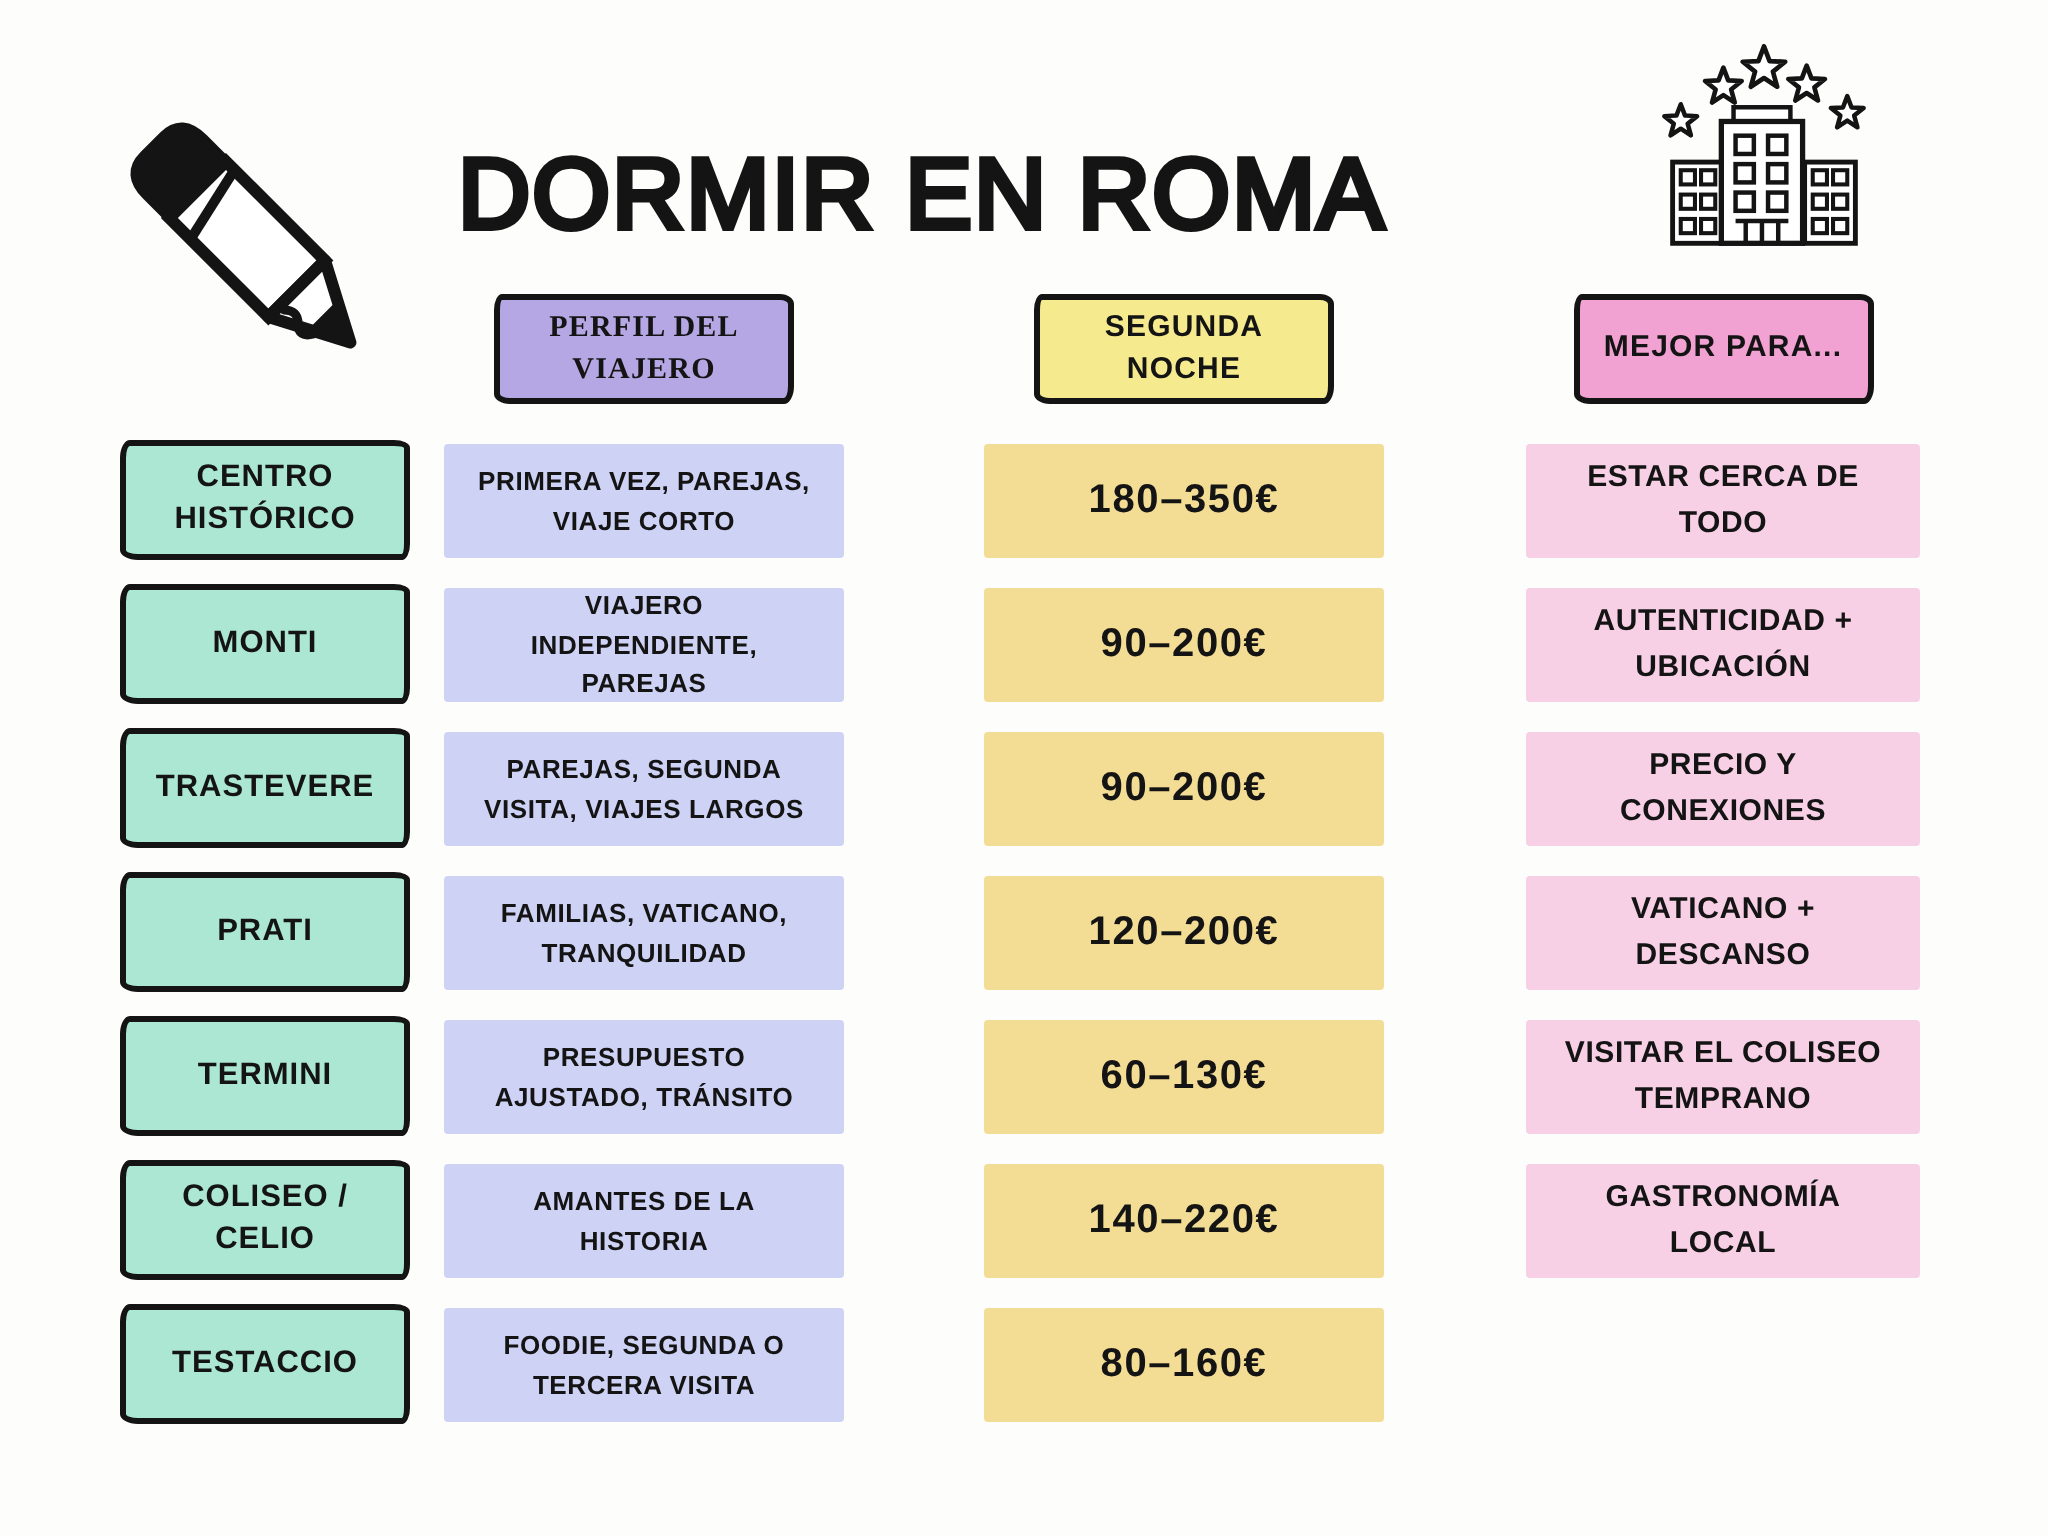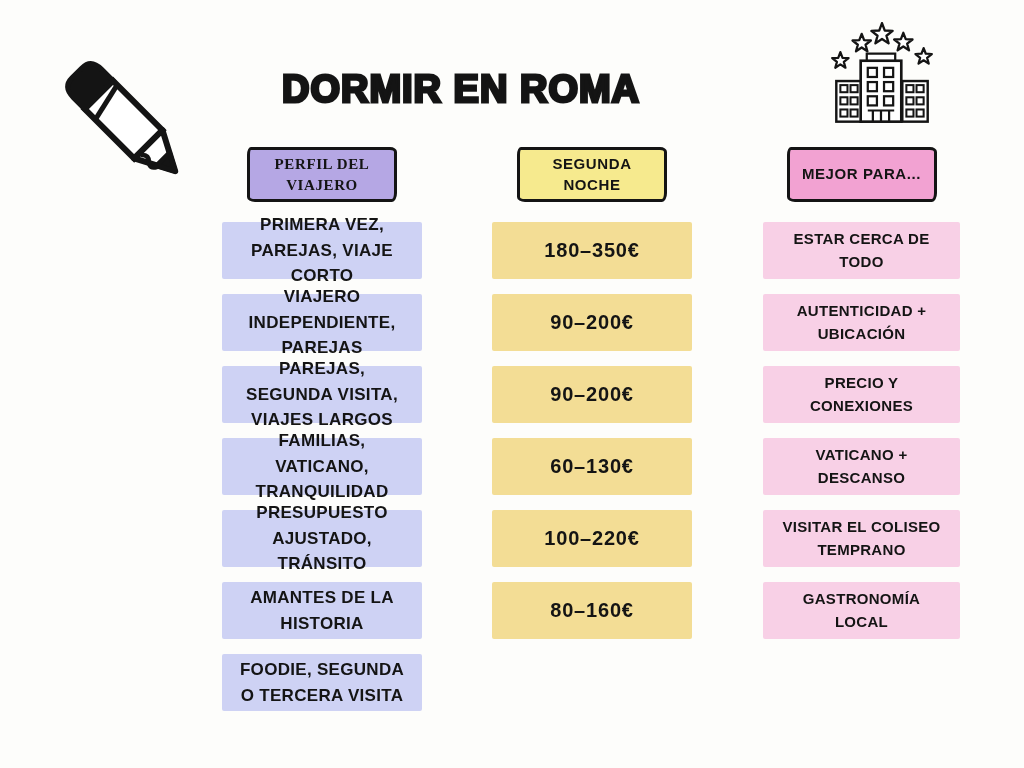--- a/index.html
+++ b/index.html
@@ -9,21 +9,21 @@
     --precio_header_bg:#f6ea8e; --precio_cell_bg:#f3dd95;
     --mejor_header_bg:#f2a2d2;  --mejor_cell_bg:#f8d0e6;
   }
   *{margin:0;padding:0;box-sizing:border-box;}
   html,body{width:1024px;height:768px;}
   body{font-family:"Liberation Sans","DejaVu Sans",sans-serif;background:var(--background);}
   .canvas{position:relative;width:1024px;height:768px;background:var(--background);overflow:hidden;}
 
   .title{
     position:absolute;left:0;top:68px;width:922px;text-align:center;
-    font-size:38px;font-weight:bold;color:var(--ink);
+    font-size:50px;font-weight:normal;color:var(--ink);
     -webkit-text-stroke:3px var(--ink);letter-spacing:1px;
   }
 
   .pencil{position:absolute;left:50px;top:44px;}
   .hotel{position:absolute;left:816px;top:22px;}
 
   
   .hdrwrap{position:absolute;top:147px;display:flex;justify-content:center;}
   .hdrwrap.perfil{left:222px;width:200px;}
   .hdrwrap.precio{left:492px;width:200px;}
@@ -50,21 +50,21 @@
     height:60px;background:var(--neighborhood_bg);
     border:3px solid var(--ink);border-radius:5px 8px 4px 9px / 9px 4px 8px 5px;
     display:flex;align-items:center;justify-content:center;text-align:center;
     font-size:15.5px;font-weight:bold;letter-spacing:.5px;line-height:1.35;color:var(--ink);
     padding:2px 10px;
   }
   .cell{
     height:57px;display:flex;align-items:center;justify-content:center;text-align:center;
     font-weight:bold;color:var(--ink);border-radius:2px;
   }
-  .cell.perfil{background:var(--perfil_cell_bg);font-size:17px;letter-spacing:.3px;line-height:1.5;padding:2px 14px;}
+  .cell.perfil{background:var(--perfil_cell_bg);font-size:13px;letter-spacing:.3px;line-height:1.5;padding:2px 14px;}
   .cell.precio{background:var(--precio_cell_bg);font-size:20px;letter-spacing:.8px;}
   .cell.mejor{background:var(--mejor_cell_bg);font-size:15px;letter-spacing:.3px;line-height:1.5;padding:2px 18px;}
 
   svg .line{stroke:var(--ink);fill:none;}
 </style>
 </head>
 <body>
 
 <div class="canvas">
 
@@ -123,37 +123,47 @@
   <div class="hdrwrap perfil">
     <div class="hdr perfil">PERFIL DEL VIAJERO</div>
   </div>
   <div class="hdrwrap precio">
     <div class="hdr precio">SEGUNDA NOCHE</div>
   </div>
   <div class="hdrwrap mejor">
     <div class="hdr mejor">MEJOR PARA...</div>
   </div>
 
+  <div class="col labels">
+    <div class="nbox">CENTRO HISTÓRICO</div>
+    <div class="nbox">MONTI</div>
+    <div class="nbox">TRASTEVERE</div>
+    <div class="nbox">PRATI</div>
+    <div class="nbox">TERMINI</div>
+    <div class="nbox">COLISEO / CELIO</div>
+    <div class="nbox">TESTACCIO</div>
+  </div>
 
   <div class="col perfil">
     <div class="cell perfil">PRIMERA VEZ, PAREJAS, VIAJE CORTO</div>
     <div class="cell perfil">VIAJERO INDEPENDIENTE, PAREJAS</div>
     <div class="cell perfil">PAREJAS, SEGUNDA VISITA, VIAJES LARGOS</div>
     <div class="cell perfil">FAMILIAS, VATICANO, TRANQUILIDAD</div>
     <div class="cell perfil">PRESUPUESTO AJUSTADO, TRÁNSITO</div>
     <div class="cell perfil">AMANTES DE LA HISTORIA</div>
     <div class="cell perfil">FOODIE, SEGUNDA O TERCERA VISITA</div>
   </div>
 
   <div class="col precio">
     <div class="cell precio">180–350€</div>
     <div class="cell precio">90–200€</div>
     <div class="cell precio">90–200€</div>
+    <div class="cell precio">120–200€</div>
     <div class="cell precio">60–130€</div>
-    <div class="cell precio">100–220€</div>
+    <div class="cell precio">140–220€</div>
     <div class="cell precio">80–160€</div>
   </div>
 
   <div class="col mejor">
     <div class="cell mejor">ESTAR CERCA DE TODO</div>
     <div class="cell mejor">AUTENTICIDAD + UBICACIÓN</div>
     <div class="cell mejor">PRECIO Y CONEXIONES</div>
     <div class="cell mejor">VATICANO + DESCANSO</div>
     <div class="cell mejor">VISITAR EL COLISEO TEMPRANO</div>
     <div class="cell mejor">GASTRONOMÍA LOCAL</div>

